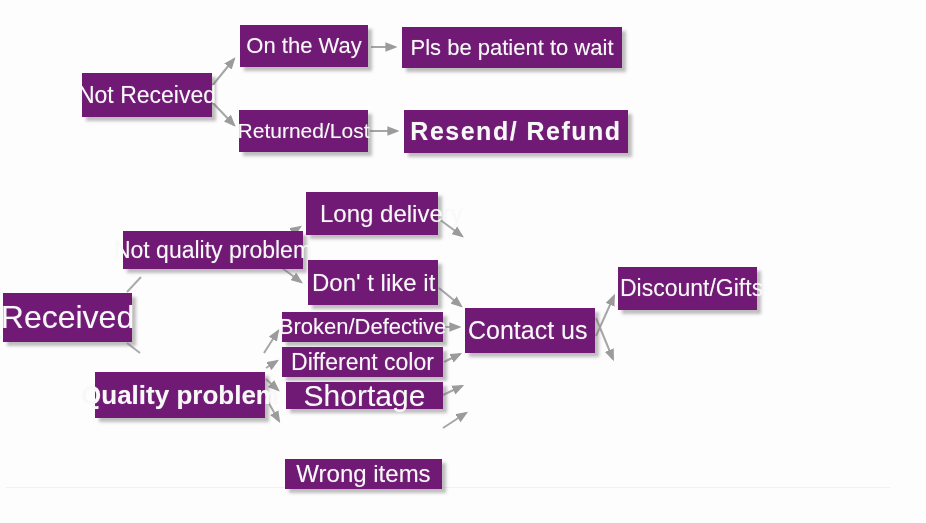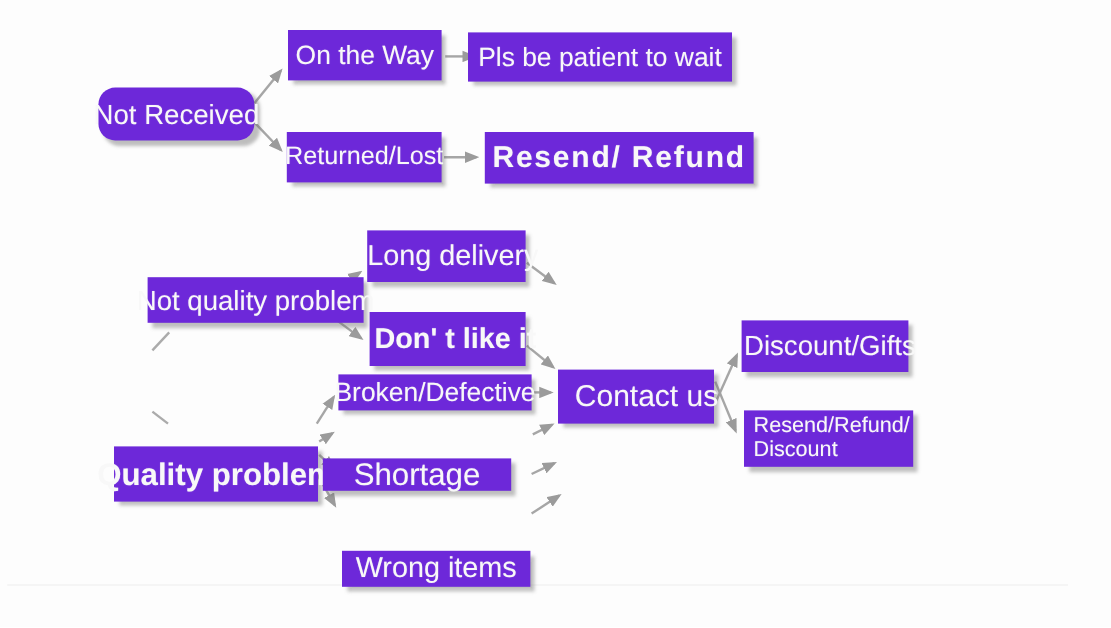--- a/index.html
+++ b/index.html
@@ -2,41 +2,41 @@
 <html><head>
 <meta charset="utf-8">
 <style>
   html,body{margin:0;padding:0;background:#ffffff;}
   #canvas{
     position:relative;width:926px;height:523px;background:#fdfdfd;
     font-family:"Liberation Sans", sans-serif;overflow:hidden;
   }
   #edges{position:absolute;left:0;top:0;width:926px;height:523px;z-index:1;}
   .node{
-    position:absolute;z-index:2;background:#6d28d9;color:#f8f8f8;
+    position:absolute;z-index:2;background:#701a75;color:#f8f8f8;
     display:flex;align-items:center;justify-content:center;
     box-shadow:4px 4px 3px rgba(110,110,110,0.45);
     white-space:nowrap;text-shadow:0 0 1px rgba(255,255,255,0.35);
     box-sizing:border-box;
   }
-  .n-not-received{left:82px;top:73px;width:130px;height:44px;font-size:23px;border-radius:14px;}
+  .n-not-received{left:82px;top:73px;width:130px;height:44px;font-size:23px;}
   .n-on-the-way{left:240px;top:25px;width:128px;height:42px;font-size:22px;}
-  .n-pls-patient{left:390px;top:27px;width:220px;height:41px;font-size:22px;}
+  .n-pls-patient{left:402px;top:27px;width:220px;height:41px;font-size:22px;}
   .n-returned-lost{left:239px;top:110px;width:129px;height:42px;font-size:21px;}
   .n-resend-refund{left:404px;top:110px;width:224px;height:43px;font-size:25px;letter-spacing:1.5px;font-weight:bold;}
   .n-received{left:3px;top:293px;width:129px;height:49px;font-size:32px;}
   .n-not-quality{left:93px;top:231px;width:180px;height:38px;font-size:23px;margin-left:30px;}
   .n-quality{left:95px;top:372px;width:170px;height:46px;font-size:26px;font-weight:bold;}
-  .n-long-delivery{left:306px;top:192px;width:132px;height:43px;font-size:24px;justify-content:flex-start;padding-left:0;}
-  .n-dont-like{left:308px;top:260px;width:130px;height:45px;font-size:24px;justify-content:flex-start;padding-left:4px;font-weight:bold;}
+  .n-long-delivery{left:306px;top:192px;width:132px;height:43px;font-size:24px;justify-content:flex-start;padding-left:14px;}
+  .n-dont-like{left:308px;top:260px;width:130px;height:45px;font-size:24px;justify-content:flex-start;padding-left:4px;}
   .n-broken{left:282px;top:312px;width:161px;height:30px;font-size:22px;}
   .n-different{left:282px;top:347px;width:161px;height:30px;font-size:23px;}
-  .n-shortage{left:269px;top:382px;width:157px;height:27px;font-size:26px;}
+  .n-shortage{left:286px;top:382px;width:157px;height:27px;font-size:30px;}
   .n-wrong{left:285px;top:415px;width:157px;height:30px;font-size:24px;margin-top:44px;}
-  .n-contact{left:465px;top:308px;width:130px;height:45px;font-size:25px;justify-content:flex-start;padding-left:14px;}
+  .n-contact{left:465px;top:308px;width:130px;height:45px;font-size:25px;justify-content:flex-start;padding-left:3px;}
   .n-discount-gifts{left:618px;top:267px;width:139px;height:43px;font-size:23px;justify-content:flex-start;padding-left:2px;}
   .n-resend-discount{
     left:620px;top:342px;width:141px;height:47px;font-size:18px;
     justify-content:flex-start;align-items:flex-start;padding:3px 0 0 8px;
     white-space:normal;line-height:1.1;
   }
   .edge-line{stroke:#a6a6a6;stroke-width:2;fill:none;}
   .plain-line{stroke:#ababab;stroke-width:2;fill:none;}
   .page-edge{position:absolute;left:6px;top:487px;width:884px;height:1px;background:#f1f1f1;z-index:0;}
 </style>
@@ -73,24 +73,25 @@
     <line class="edge-line" x1="443" y1="428" x2="466" y2="413" marker-end="url(#ah)"></line>
     <line class="edge-line" x1="596" y1="336" x2="614" y2="296" marker-end="url(#ah)"></line>
     <line class="edge-line" x1="596" y1="318" x2="613" y2="359" marker-end="url(#ah)"></line>
   </svg>
 
   <div class="node n-not-received">Not Received</div>
   <div class="node n-on-the-way">On the Way</div>
   <div class="node n-pls-patient">Pls be patient to wait</div>
   <div class="node n-returned-lost">Returned/Lost</div>
   <div class="node n-resend-refund">Resend/ Refund</div>
+  <div class="node n-received">Received</div>
   <div class="node n-not-quality">Not quality problem</div>
   <div class="node n-quality">Quality problem</div>
   <div class="node n-long-delivery">Long delivery</div>
   <div class="node n-dont-like">Don' t like it</div>
   <div class="node n-broken">Broken/Defective</div>
+  <div class="node n-different">Different color</div>
   <div class="node n-shortage">Shortage</div>
   <div class="node n-wrong">Wrong items</div>
   <div class="node n-contact">Contact us</div>
   <div class="node n-discount-gifts">Discount/Gifts</div>
-  <div class="node n-resend-discount">Resend/Refund/ Discount</div>
 
 </div>
 
 </body></html>

